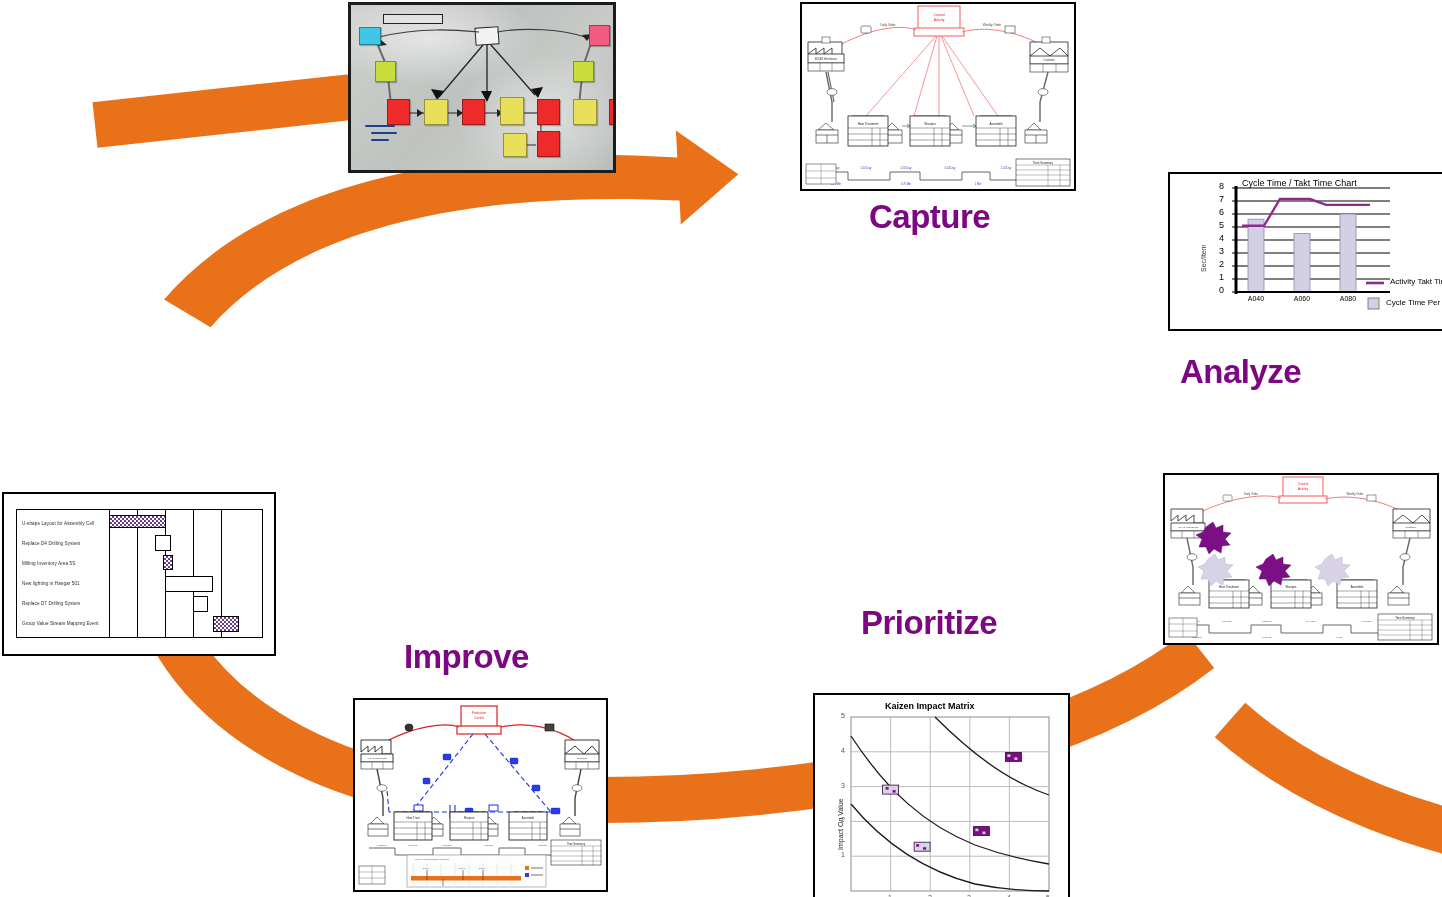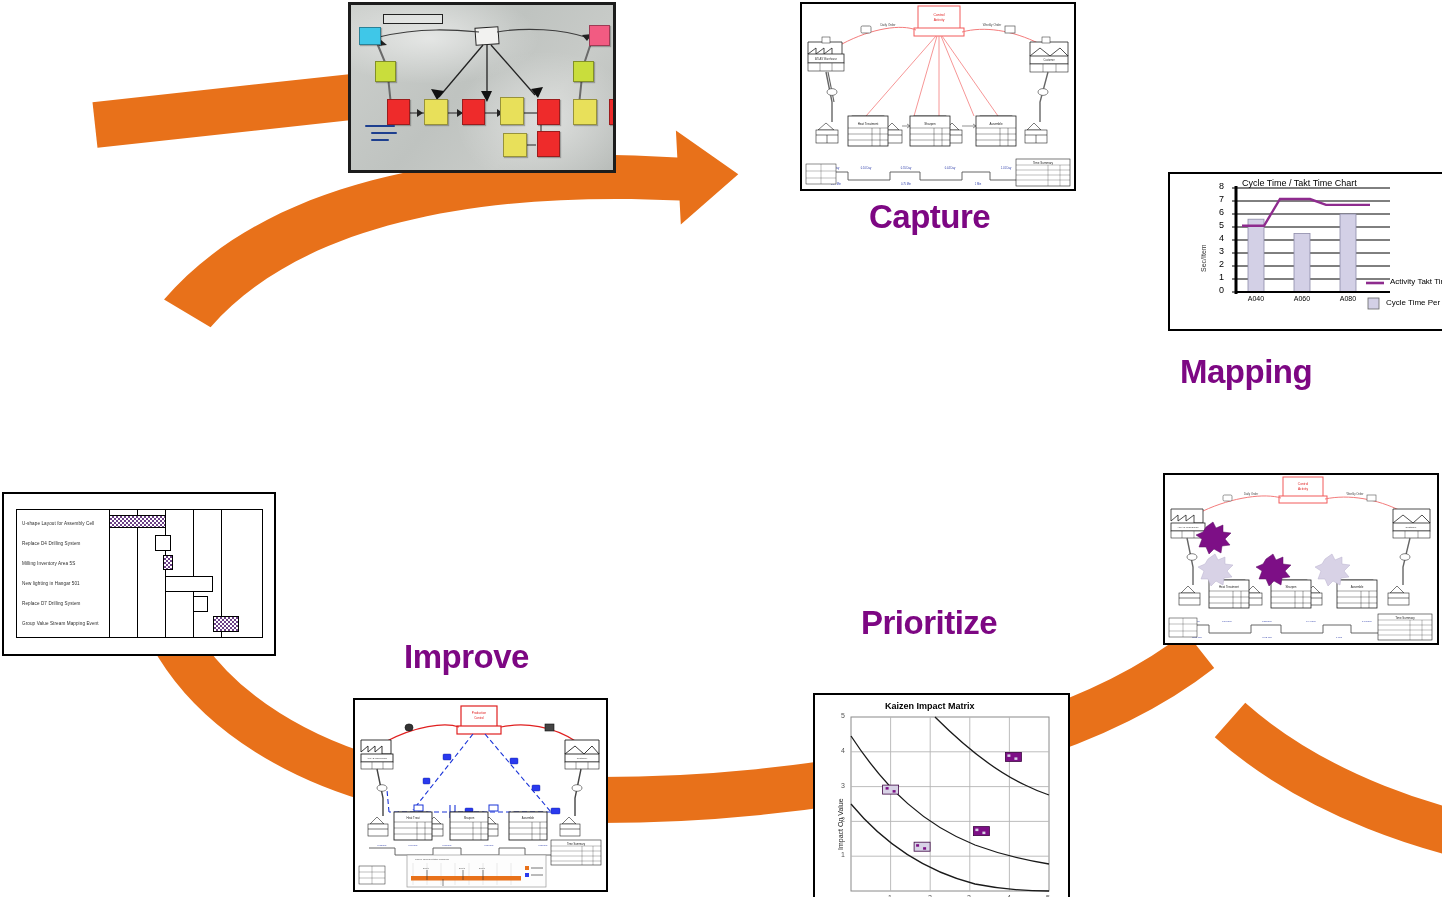--- a/index.html
+++ b/index.html
@@ -327,21 +327,21 @@
       <div class="ch-tick" style="left:36px;top:111px;width:18px;">0</div>
 
       <div class="ch-cat" style="left:70px;top:121px;width:32px;">A040</div>
       <div class="ch-cat" style="left:116px;top:121px;width:32px;">A060</div>
       <div class="ch-cat" style="left:162px;top:121px;width:32px;">A080</div>
 
       <div class="ch-leg" style="left:220px;top:103px;">Activity Takt Time</div>
       <div class="ch-leg" style="left:216px;top:124px;">Cycle Time Per Unit</div>
     </div>
   </div>
-  <div class="stage-label" style="left:1180px;top:353px;font-size:33px;">Mapping</div>
+  <div class="stage-label" style="left:1180px;top:353px;font-size:33px;">Analyze</div>
 
   <div class="panel" style="left:1163px;top:473px;width:272px;height:168px;">
     <svg class="vsm" viewBox="0 0 272 168" width="272" height="168">
       <rect x="118" y="2" width="40" height="22" fill="#fff" stroke="#f25b5b" stroke-width="1"></rect>
       <rect x="114" y="21" width="48" height="7" fill="#fff" stroke="#f25b5b" stroke-width="1"></rect>
       <text x="138" y="10" font-size="3.2" fill="#e02020" text-anchor="middle">Control</text>
       <text x="138" y="15" font-size="3.2" fill="#e02020" text-anchor="middle">Activity</text>
       <path d="M 38,36 C 68,22 100,18 116,23" stroke="#f47b7b" stroke-width="1" fill="none"></path>
       <path d="M 160,24 C 184,19 212,24 236,36" stroke="#f47b7b" stroke-width="1" fill="none"></path>
       <text x="86" y="20" font-size="2.8" fill="#444" text-anchor="middle">Daily Order</text>

